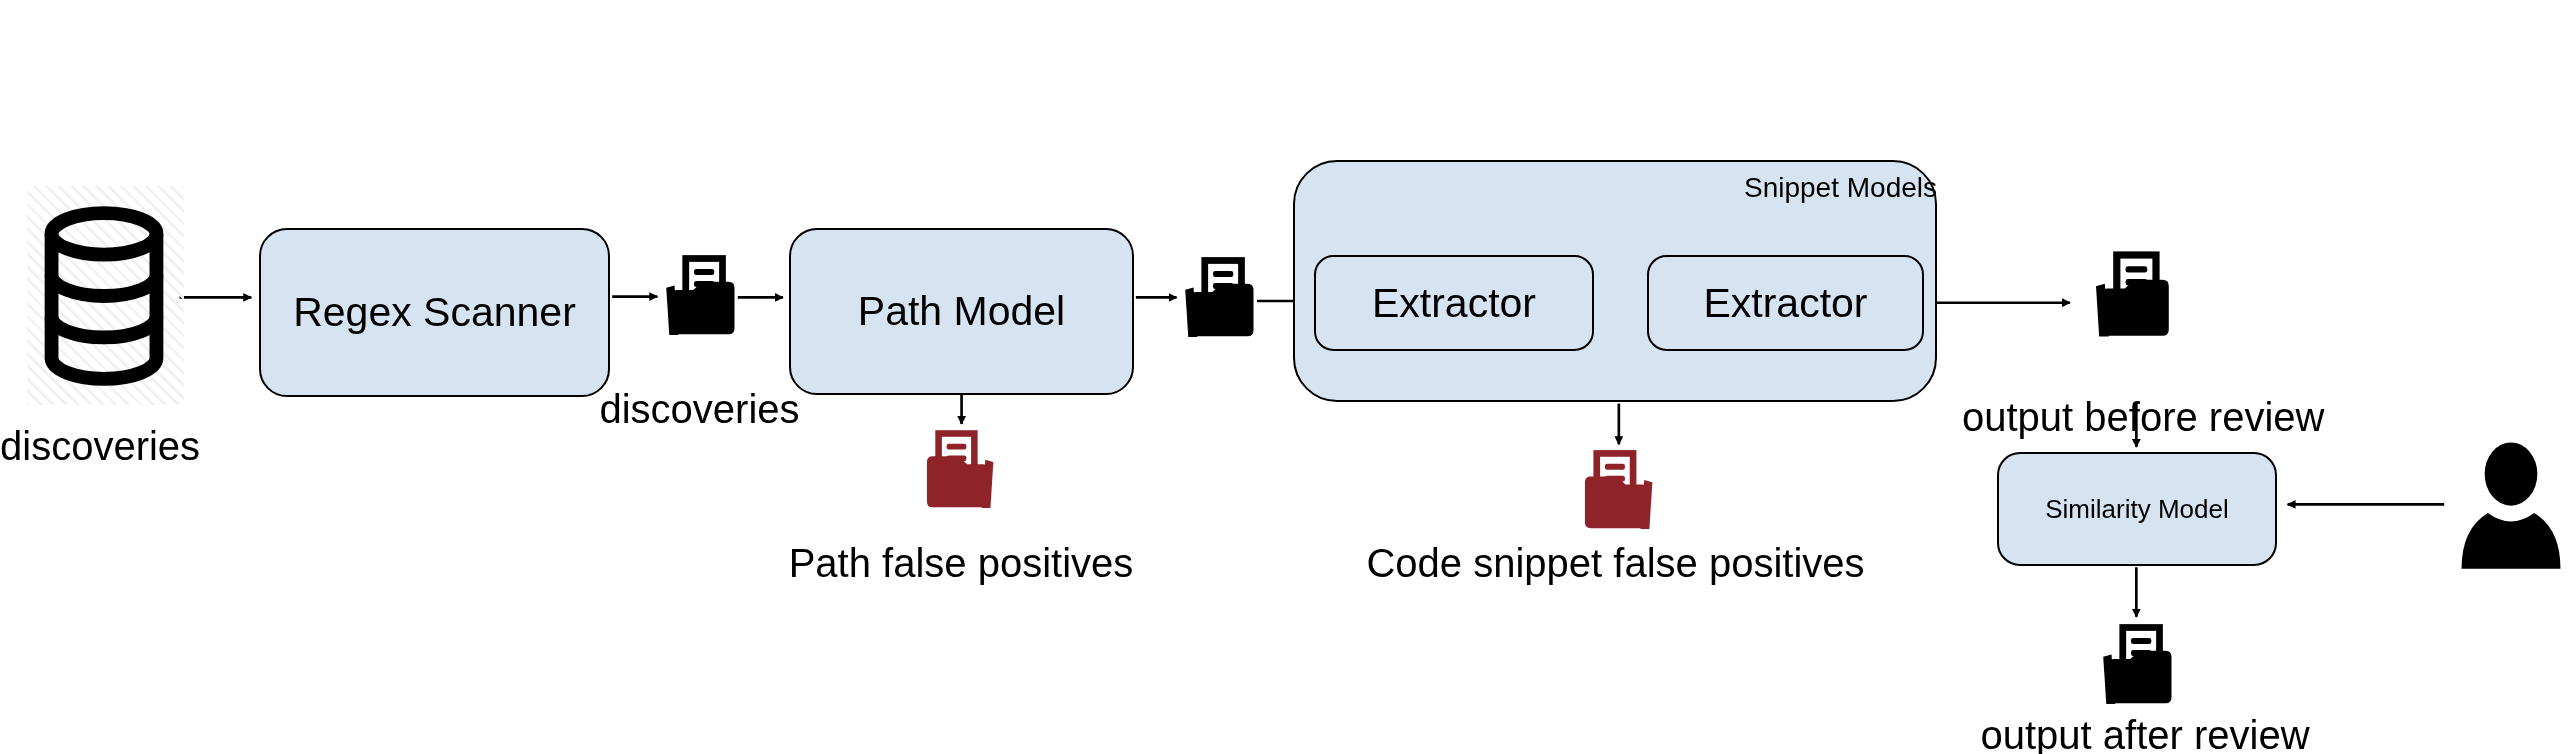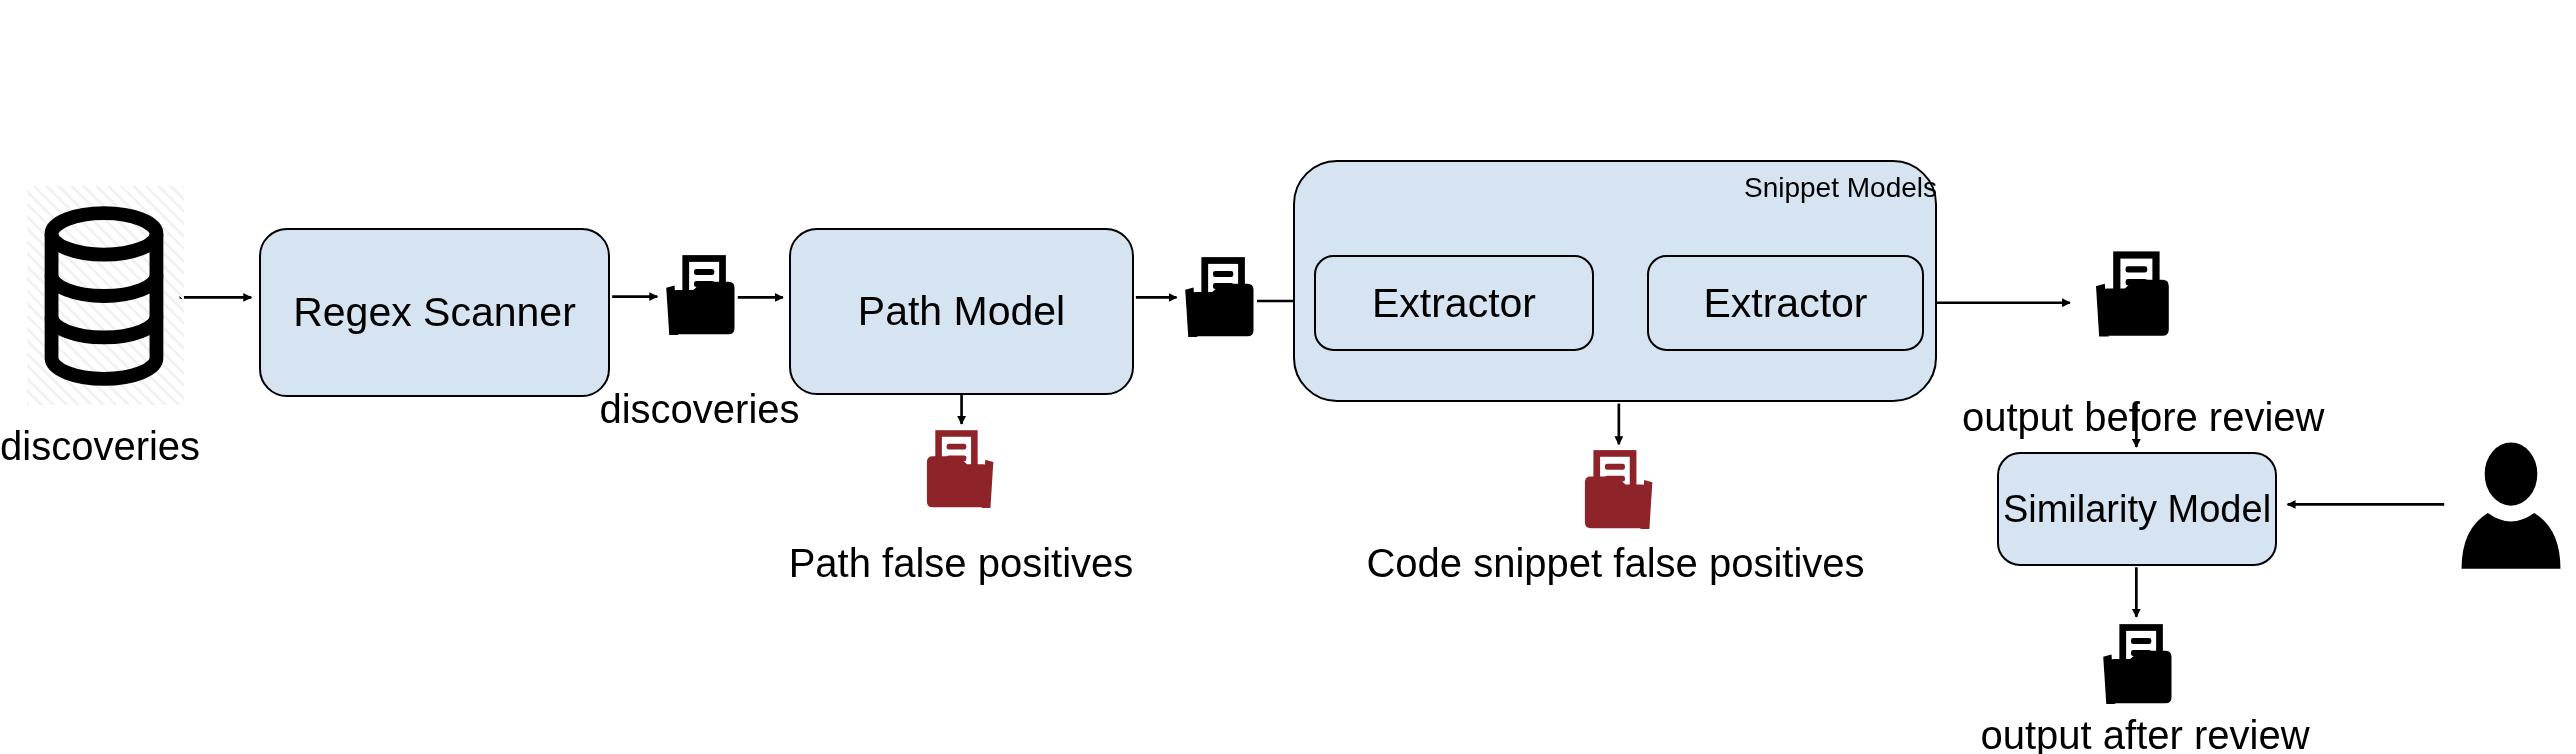--- a/index.html
+++ b/index.html
@@ -126,21 +126,21 @@
     <svg viewBox="0 0 100 112">
       <polygon points="5,45 16,42 21,108 9,108" fill="currentColor"></polygon>
       <rect x="31" y="6" width="49" height="60" fill="#fff" stroke="currentColor" stroke-width="9"></rect>
       <rect x="42" y="20" width="27" height="8" rx="3" fill="currentColor"></rect>
       <rect x="42" y="36" width="27" height="8" rx="3" fill="currentColor"></rect>
       <path d="M14,53 Q14,48 19,48 L41,48 L50,40 Q53,37 57,37 L88,37 Q96,37 96,45 L96,99 Q96,107 88,107 L22,107 Q14,107 14,99 Z" fill="currentColor"></path>
     </svg>
   </div>
   <div class="caption" style="left:1962px;top:351px;width:354px;margin-top:44px;">output before review</div>
 
-  <div class="node" style="left:1997px;top:452px;width:280px;height:114px;border-radius:23px;font-size:38px;text-align:right;">Similarity Model</div>
+  <div class="node" style="left:1997px;top:452px;width:280px;height:114px;border-radius:23px;font-size:26px;text-align:right;">Similarity Model</div>
 
   <div class="icon" style="left:2451px;top:426px;width:120px;height:153px;">
     <svg viewBox="0 0 114 126">
       <path d="M10,126 Q10,88 35,73 Q46,81 57,81 Q68,81 79,73 Q104,88 104,126 Z" fill="#000"></path>
       <ellipse cx="57" cy="36" rx="28" ry="33" fill="#000" stroke="#fff" stroke-width="6"></ellipse>
     </svg>
   </div>
 
   <div class="icon folder-black" style="left:2099px;top:623px;width:76px;height:84px;">
     <svg viewBox="0 0 100 112">

